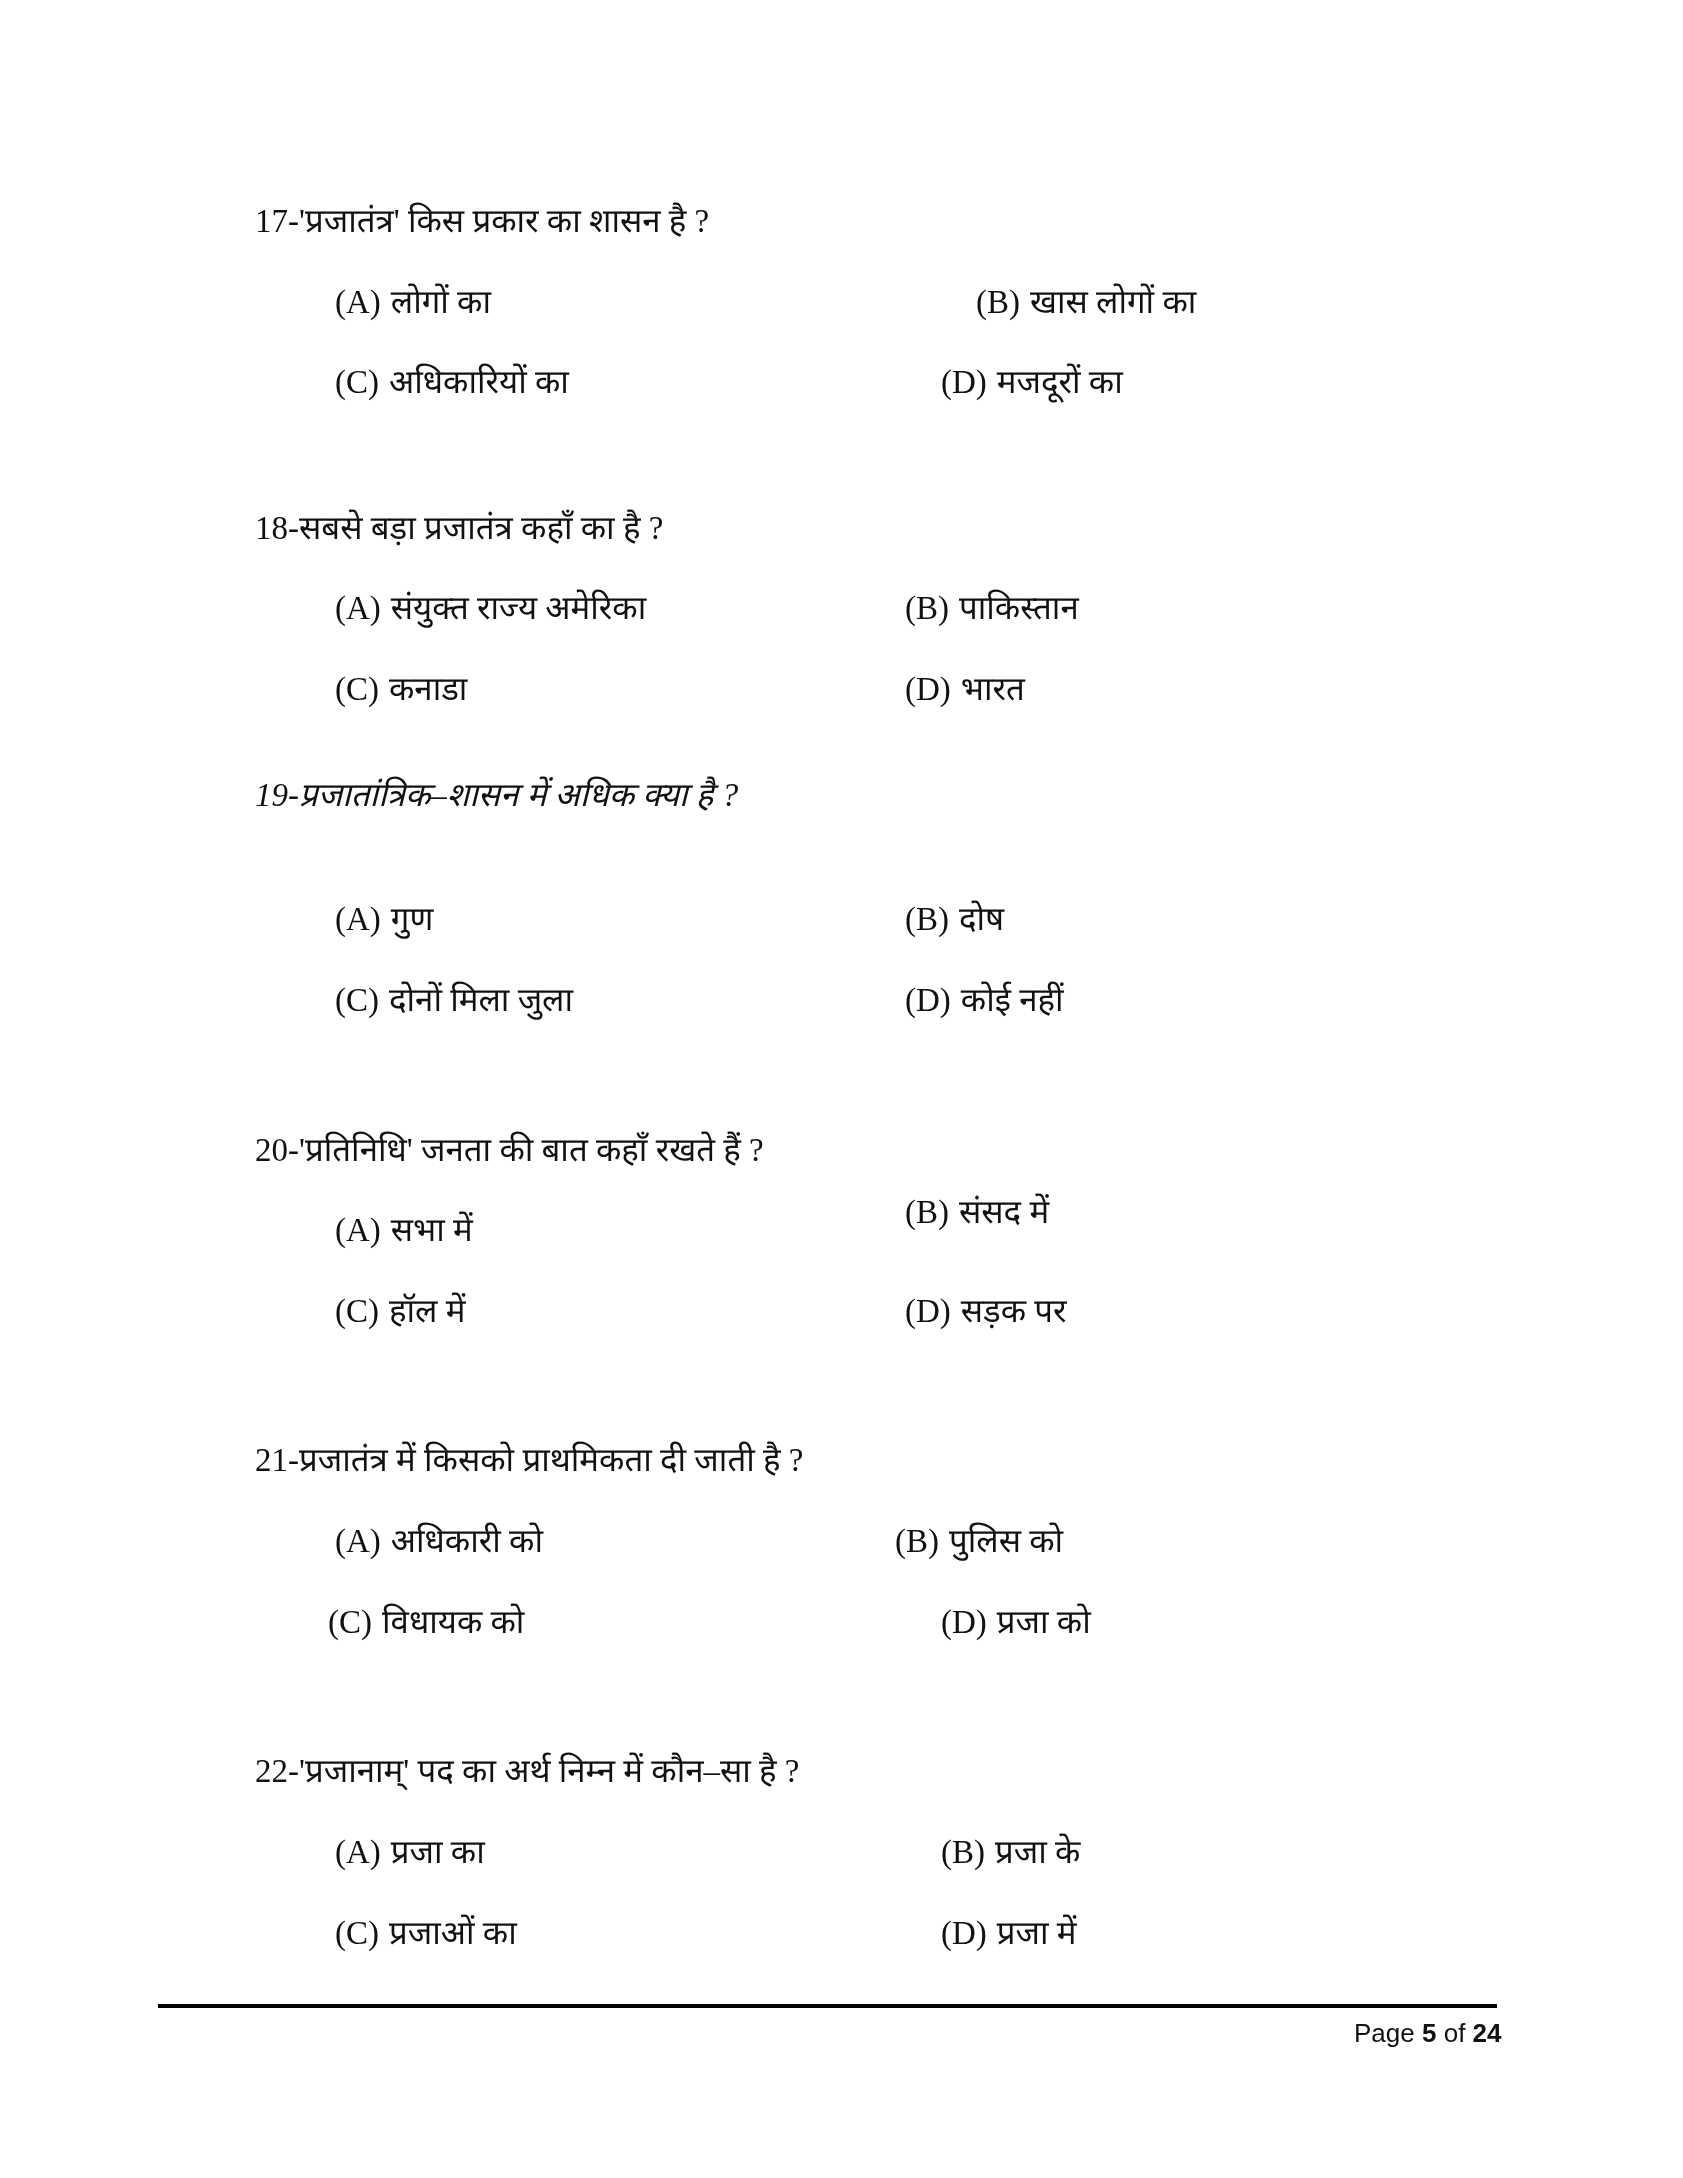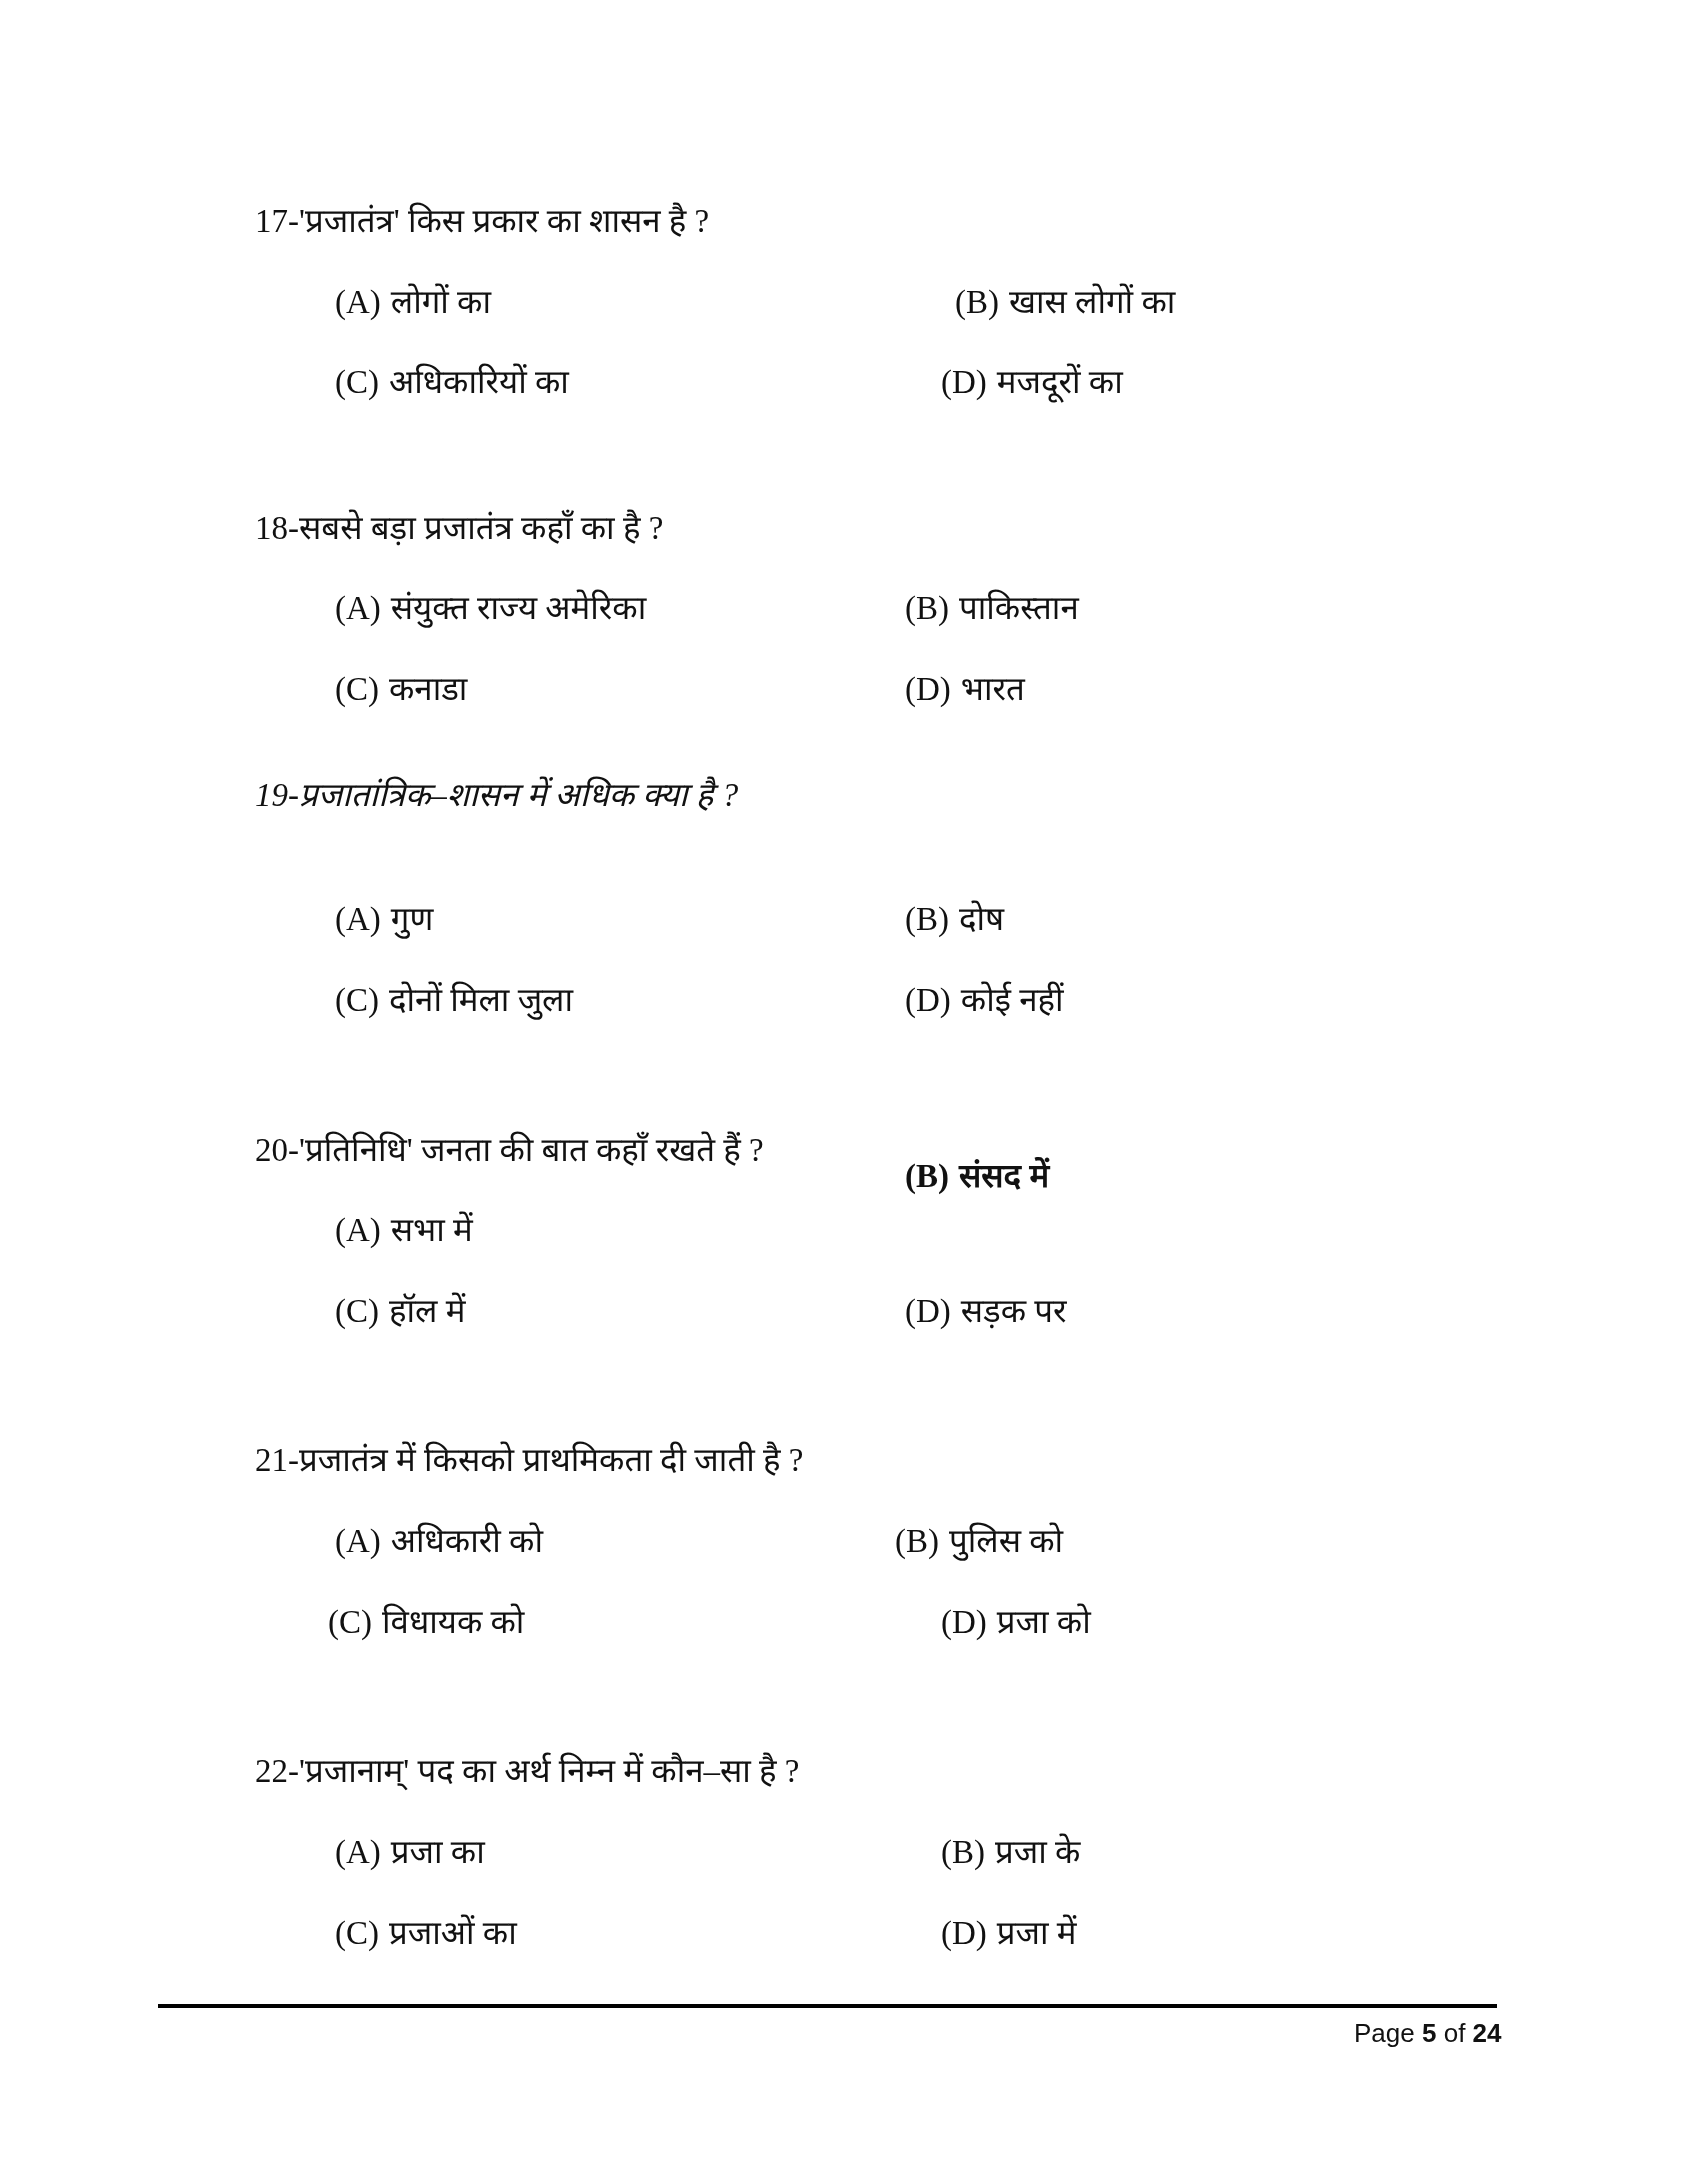--- a/index.html
+++ b/index.html
@@ -15,21 +15,21 @@
   </style>
 </head>
 <body>
 
 <div class="q" style="top:201px;">
   <span>17-</span><span>'प्रजातंत्र' किस प्रकार का शासन है ?</span>
 </div>
 <div class="opt" style="left:287px; top:282px;">
   <span class="lbl">(A)</span><span>लोगों का</span>
 </div>
-<div class="opt" style="left:907px; top:282px;">
+<div class="opt" style="left:928px; top:282px;">
   <span class="lbl">(B)</span><span>खास लोगों का</span>
 </div>
 <div class="opt" style="left:287px; top:362px;">
   <span class="lbl">(C)</span><span>अधिकारियों का</span>
 </div>
 <div class="opt" style="left:893px; top:362px;">
   <span class="lbl">(D)</span><span>मजदूरों का</span>
 </div>
 
 <div class="q" style="top:508px;">
@@ -63,21 +63,21 @@
 <div class="opt" style="left:857px; top:980px;">
   <span class="lbl">(D)</span><span>कोई नहीं</span>
 </div>
 
 <div class="q" style="top:1130px;">
   <span>20-</span><span>'प्रतिनिधि' जनता की बात कहाँ रखते हैं ?</span>
 </div>
 <div class="opt" style="left:287px; top:1210px;">
   <span class="lbl">(A)</span><span>सभा में</span>
 </div>
-<div class="opt" style="left:857px; top:1156px;font-weight:bold;">
+<div class="opt" style="left:857px; top:1192px;">
   <span class="lbl">(B)</span><span>संसद में</span>
 </div>
 <div class="opt" style="left:287px; top:1291px;">
   <span class="lbl">(C)</span><span>हॉल में</span>
 </div>
 <div class="opt" style="left:857px; top:1291px;">
   <span class="lbl">(D)</span><span>सड़क पर</span>
 </div>
 
 <div class="q" style="top:1440px;">

